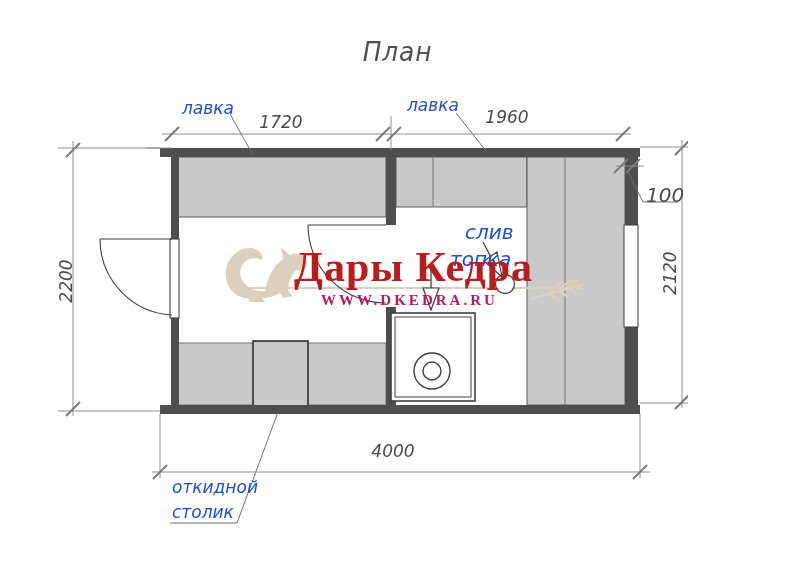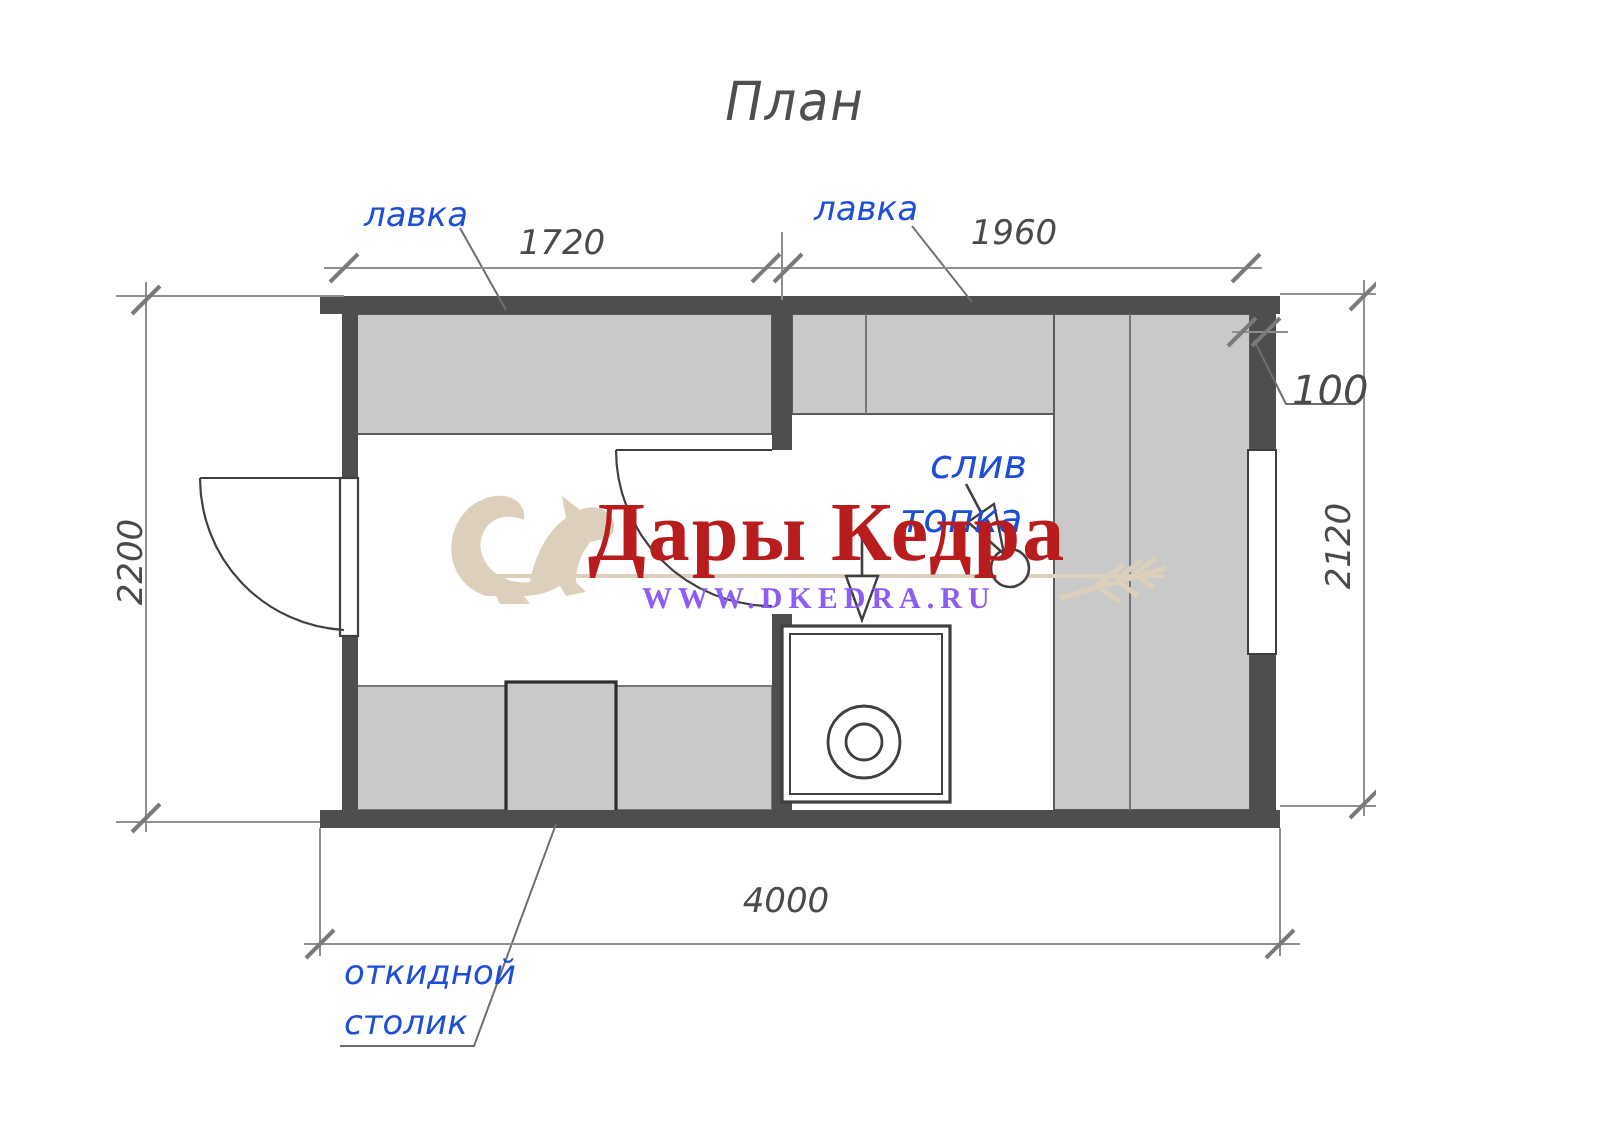--- a/index.html
+++ b/index.html
@@ -8,21 +8,21 @@
   .lbl{position:absolute;font-style:italic;color:#1d4ed8;white-space:nowrap;}
   .title{font-size:27px;color:#4f4f4f;letter-spacing:1px;transform:scaleX(.92);}
   .t17{font-size:17px;}
   .t16{font-size:20px;}
   .dim{color:#4a4a4a;}
   .rot{transform:rotate(-90deg);transform-origin:center center;}
   .ctr{text-align:center;}
   .brand{position:absolute;font-family:"Liberation Serif",serif;font-weight:bold;
          color:#b91c1c;font-size:42px;letter-spacing:1px;white-space:nowrap;}
   .wmurl{position:absolute;font-family:"Liberation Serif",serif;font-weight:bold;
-         color:#8b5cf6;font-size:15px;letter-spacing:3px;white-space:nowrap;}
+         color:#be185d;font-size:15px;letter-spacing:3px;white-space:nowrap;}
   svg{position:absolute;left:0;top:0;}
 </style>
 </head>
 <body>
 
 <div id="stage">
 
   <svg width="800" height="565" viewBox="0 0 800 565">
 
     <g stroke="#777" stroke-width="1" fill="#c9c9c9">

